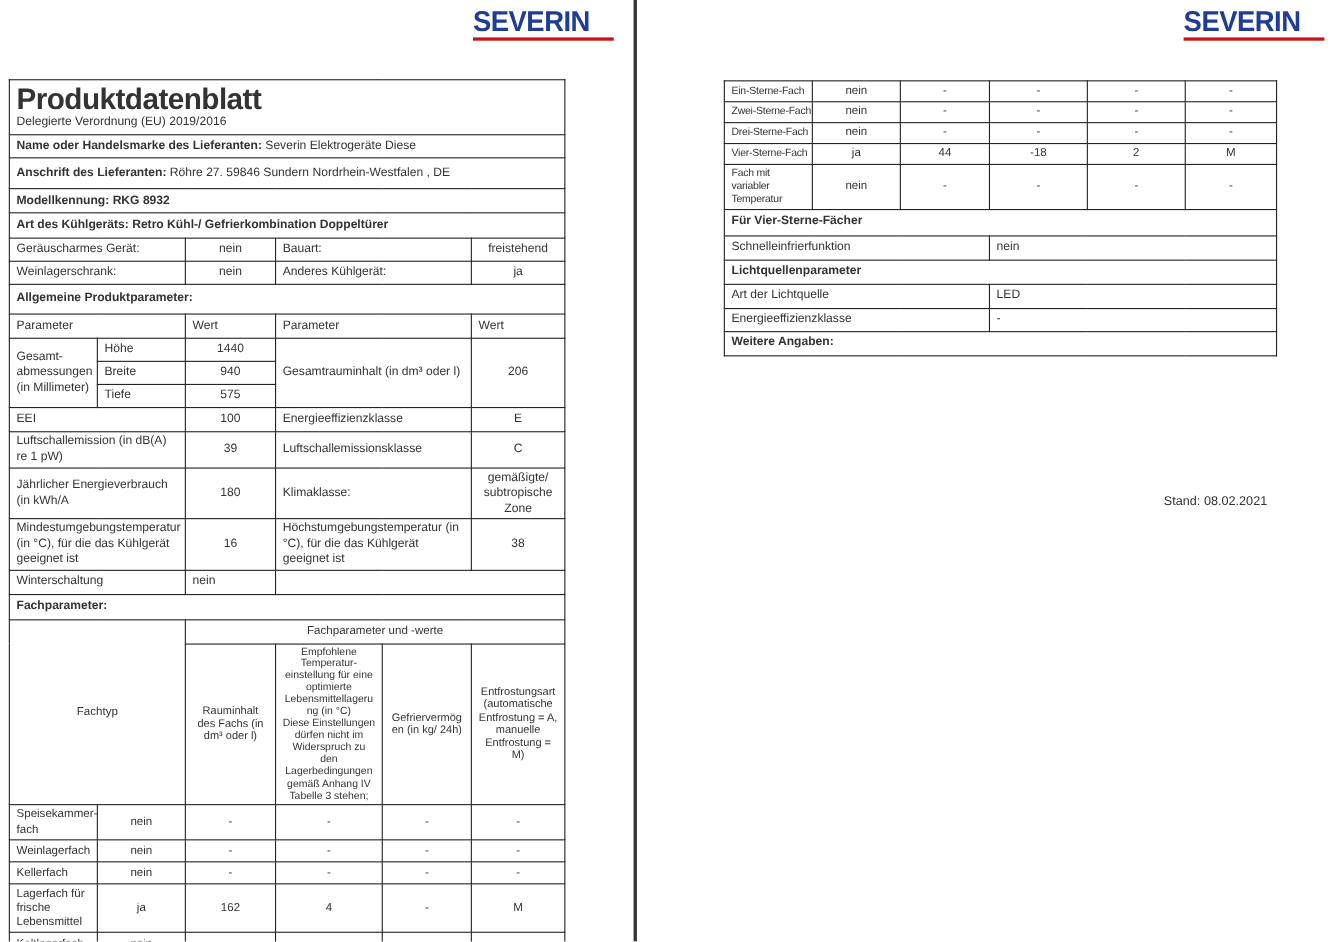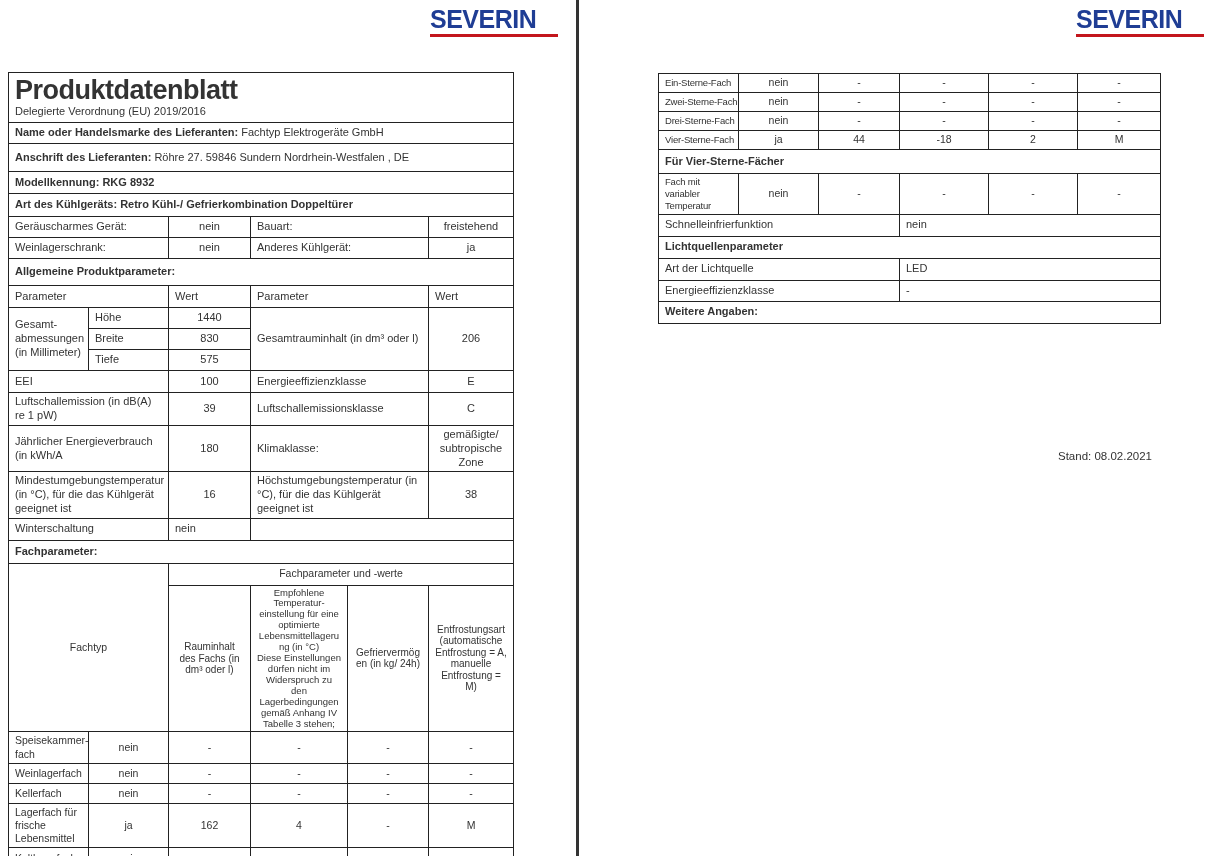--- a/index.html
+++ b/index.html
@@ -84,21 +84,21 @@
         <tr style="height:50px">
       <td colspan="6" class="title-cell">
         <div class="doc-title">Produktdatenblatt</div>
         <div class="doc-subtitle">Delegierte Verordnung (EU) 2019/2016</div>
       </td>
     </tr>
 
     <tr style="height:21px">
       <td colspan="6" class="lbl">
         <span class="b">Name oder Handelsmarke des Lieferanten:</span>
-        <span>Fachtyp Elektrogeräte GmbH</span>
+        <span>Severin Elektrogeräte Diese</span>
       </td>
     </tr>
 
     <tr style="height:28px">
       <td colspan="6" class="lbl">
         <span class="b">Anschrift des Lieferanten:</span>
         <span>Röhre 27. 59846 Sundern Nordrhein-Westfalen , DE</span>
       </td>
     </tr>
 
@@ -143,21 +143,21 @@
 
     <tr style="height:21px">
       <td rowspan="3" class="lbl">Gesamt-abmessungen (in Millimeter)</td>
       <td class="lbl">Höhe</td>
       <td class="ctr">1440</td>
       <td colspan="2" rowspan="3" class="lbl">Gesamtrauminhalt (in dm³ oder l)</td>
       <td rowspan="3" class="ctr">206</td>
     </tr>
     <tr style="height:21px">
       <td class="lbl">Breite</td>
-      <td class="ctr">830</td>
+      <td class="ctr">940</td>
     </tr>
     <tr style="height:21px">
       <td class="lbl">Tiefe</td>
       <td class="ctr">575</td>
     </tr>
 
     <tr style="height:22px">
       <td colspan="2" class="lbl">EEI</td>
       <td class="ctr">100</td>
       <td colspan="2" class="lbl">Energieeffizienzklasse</td>
@@ -294,33 +294,33 @@
       <td class="ctr small">-</td>
     </tr>
     <tr style="height:19px">
       <td class="lbl starlbl nw">Vier-Sterne-Fach</td>
       <td class="ctr small">ja</td>
       <td class="ctr small">44</td>
       <td class="ctr small">-18</td>
       <td class="ctr small">2</td>
       <td class="ctr small">M</td>
     </tr>
+    <tr style="height:37px">
+      <td class="lbl starlbl">Fach mit variabler Temperatur</td>
+      <td class="ctr small">nein</td>
+      <td class="ctr small">-</td>
+      <td class="ctr small">-</td>
+      <td class="ctr small">-</td>
+      <td class="ctr small">-</td>
+    </tr>
+
     <tr style="height:24px">
       <td colspan="6" class="lbl b">Für Vier-Sterne-Fächer</td>
     </tr>
 
-    <tr style="height:37px">
-      <td class="lbl starlbl">Fach mit variabler Temperatur</td>
-      <td class="ctr small">nein</td>
-      <td class="ctr small">-</td>
-      <td class="ctr small">-</td>
-      <td class="ctr small">-</td>
-      <td class="ctr small">-</td>
-    </tr>
-
     <tr style="height:22px">
       <td colspan="3" class="lbl">Schnelleinfrierfunktion</td>
       <td colspan="3" class="lbl">nein</td>
     </tr>
 
     <tr style="height:22px">
       <td colspan="6" class="lbl b">Lichtquellenparameter</td>
     </tr>
 
     <tr style="height:22px">

